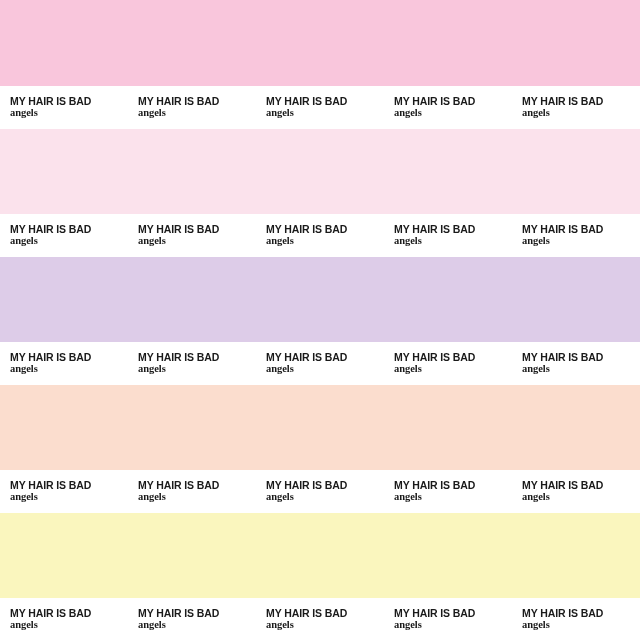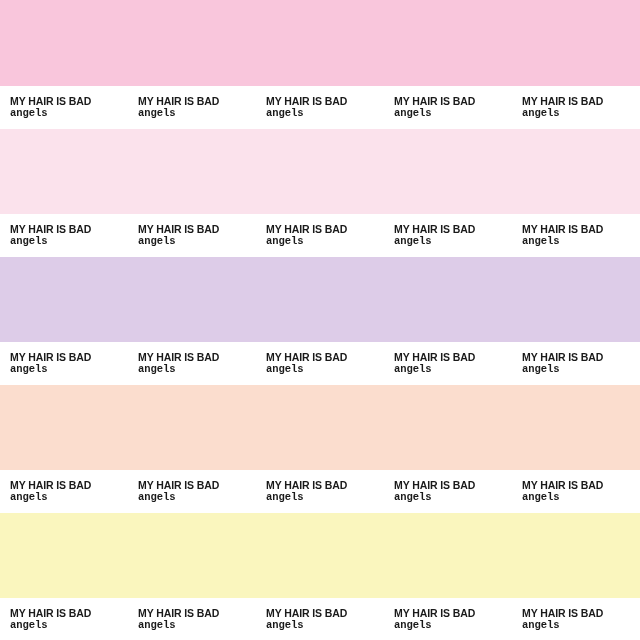--- a/index.html
+++ b/index.html
@@ -54,21 +54,21 @@
     font-family: "Liberation Sans", sans-serif;
     font-size: 10.5px;
     line-height: 12px;
     font-weight: bold;
     letter-spacing: -0.1px;
     color: #1a1a1a;
     text-transform: uppercase;
   }
   .caption-sub {
     display: block;
-    font-family: Liberation Mono, monospace;
+    font-family: Liberation Serif, serif;
     font-size: 10.5px;
     line-height: 12.5px;
     font-weight: bold;
     letter-spacing: -0.05px;
     color: #1a1a1a;
   }
 </style>
 </head>
 <body>
 

